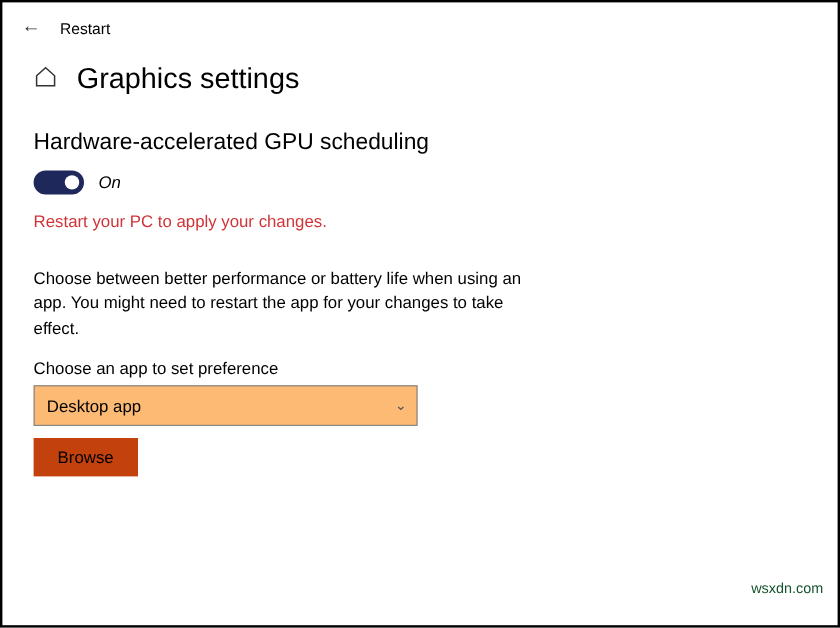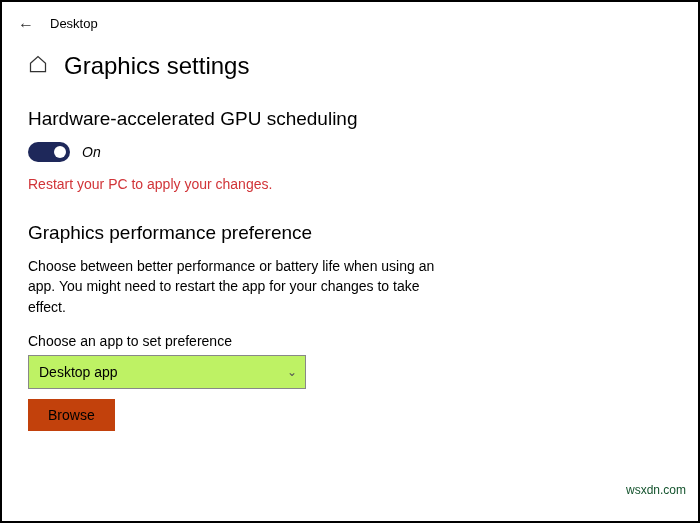--- a/index.html
+++ b/index.html
@@ -88,31 +88,31 @@
       font-size: 14px;
       color: #d13438;
       margin-bottom: 30px;
     }
     .field-label {
       font-size: 14px;
       margin-bottom: 6px;
       margin-top: 16px;
     }
     .select-box {
-      width: 278px;
+      width: 320px;
       height: 34px;
       border: 1px solid #888;
       display: flex;
       align-items: center;
       justify-content: space-between;
       padding: 0 8px 0 10px;
       font-size: 14px;
       cursor: pointer;
       margin-bottom: 10px;
-      background: #bef264;
+      background: #fdba74;
     }
     .chevron {
       font-size: 12px;
       color: #555;
     }
     .browse-btn {
       background: #c2410c;
       border: none;
       padding: 8px 20px 8px 20px;
       font-size: 14px;
@@ -127,21 +127,21 @@
       font-size: 12px;
       color: #14532d;
       margin-left: 24px;
     }
   </style>
 </head>
 <body>
 
 <div class="header">
   <span class="back-arrow">←</span>
-  <span class="header-title">Desktop</span>
+  <span class="header-title">Restart</span>
 </div>
 
 <div class="content">
 
   <div class="title-row">
     <span class="home-icon">
       <svg width="20" height="20" viewBox="0 0 24 24" fill="none" stroke="currentColor" stroke-width="1.5">
         <path d="M3 11 L12 3 L21 11 V21 H3 Z"></path>
       </svg>
     </span>
@@ -152,21 +152,20 @@
 
   <div class="toggle-row">
     <div class="toggle">
       <div class="toggle-knob"></div>
     </div>
     <span class="toggle-label">On</span>
   </div>
 
   <p class="warning-text">Restart your PC to apply your changes.</p>
 
-  <h2 class="section-title">Graphics performance preference</h2>
   <p class="description">Choose between better performance or battery life when using an app. You might need to restart the app for your changes to take effect.</p>
 
   <div class="field-label">Choose an app to set preference</div>
 
   <div class="select-box">
     <span>Desktop app</span>
     <span class="chevron">⌄</span>
   </div>
 
   <button class="browse-btn">Browse</button>

